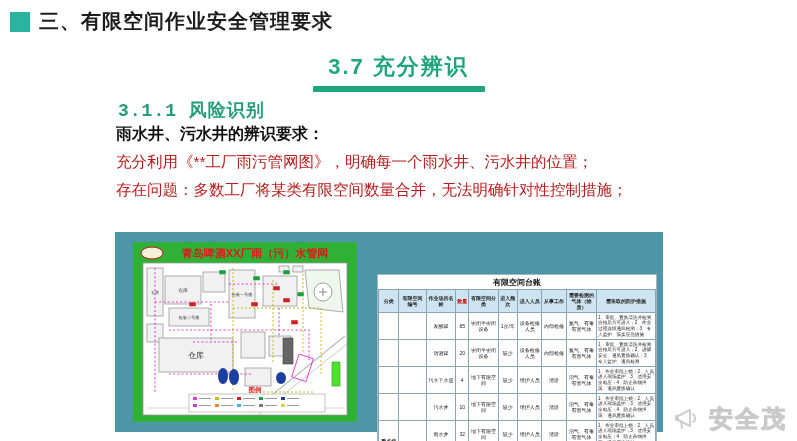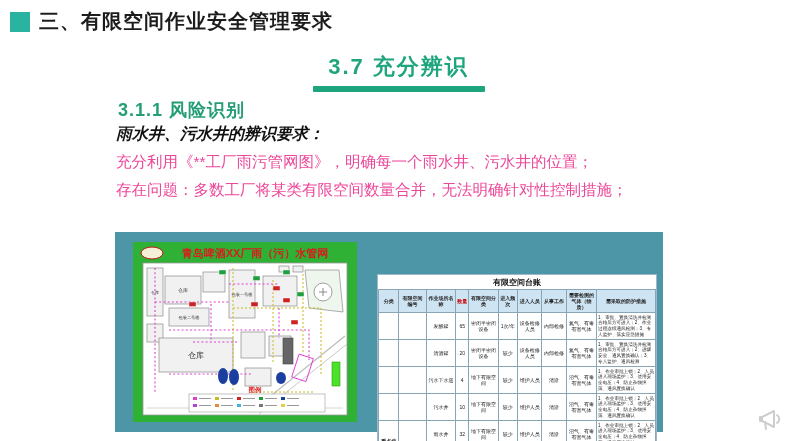--- a/index.html
+++ b/index.html
@@ -10,23 +10,23 @@
   .title-row{position:absolute;left:10px;top:8px;display:flex;align-items:center;gap:9px;}
   .title-square{width:20px;height:20px;background:#2ab3a0;}
   .main-title{font-size:20px;font-weight:bold;color:#1c1c1c;letter-spacing:1px;}
 
   
   .section-wrap{position:absolute;left:0;top:52px;width:100%;text-align:center;}
   .section-title{display:inline-block;font-size:22px;font-weight:bold;color:#1ea57d;letter-spacing:2px;}
   .section-bar{margin:4px auto 0 auto;width:172px;height:6px;background:#1ea57d;border-radius:1px;}
 
   
-  .subsection-title{position:absolute;left:118px;top:98px;font-size:18px;font-weight:bold;color:#259e78;letter-spacing:1px;}
-  .subheading{position:absolute;left:116px;top:124px;font-size:16px;font-weight:bold;color:#111;font-style:italic;}
-  .body-lines{position:absolute;left:116px;top:148px;width:600px;font-size:15.5px;color:#ec4899;line-height:27.5px;}
+  .subsection-title{position:absolute;left:118px;top:98px;font-size:18px;font-weight:bold;color:#259e78;letter-spacing:1px;font-family:Liberation Mono, monospace;}
+  .subheading{position:absolute;left:116px;top:124px;font-size:16px;font-weight:bold;color:#111;}
+  .body-lines{position:absolute;left:116px;top:148px;width:600px;font-size:15.5px;color:#b91c1c;line-height:27.5px;}
 
   
   .panel{position:absolute;left:115px;top:232px;width:548px;height:200px;background:#4d96a8;}
 
   
   .map-frame{position:absolute;left:18px;top:10px;width:224px;height:180px;}
   .map-frame svg{display:block;}
 
   
   .ledger{position:absolute;left:262px;top:8px;width:278px;height:190px;background:#ffffff;
@@ -290,15 +290,16 @@
 
   <div class="watermark">
     <svg width="30" height="30" viewBox="0 0 30 30">
       <g fill="none" stroke="#cdcdcd" stroke-width="2" stroke-linejoin="round" stroke-linecap="round">
         <path d="M5,12 L17,6 V22 L5,16 Z"></path>
         <path d="M5,12 H3 V16 H5"></path>
         <path d="M20,10 C23,12 23,16 20,18"></path>
         <path d="M8,17 L9,24"></path>
       </g>
     </svg>
+    <span class="wm-text">安全茂</span>
   </div>
 
 </div>
 
 </body></html>

